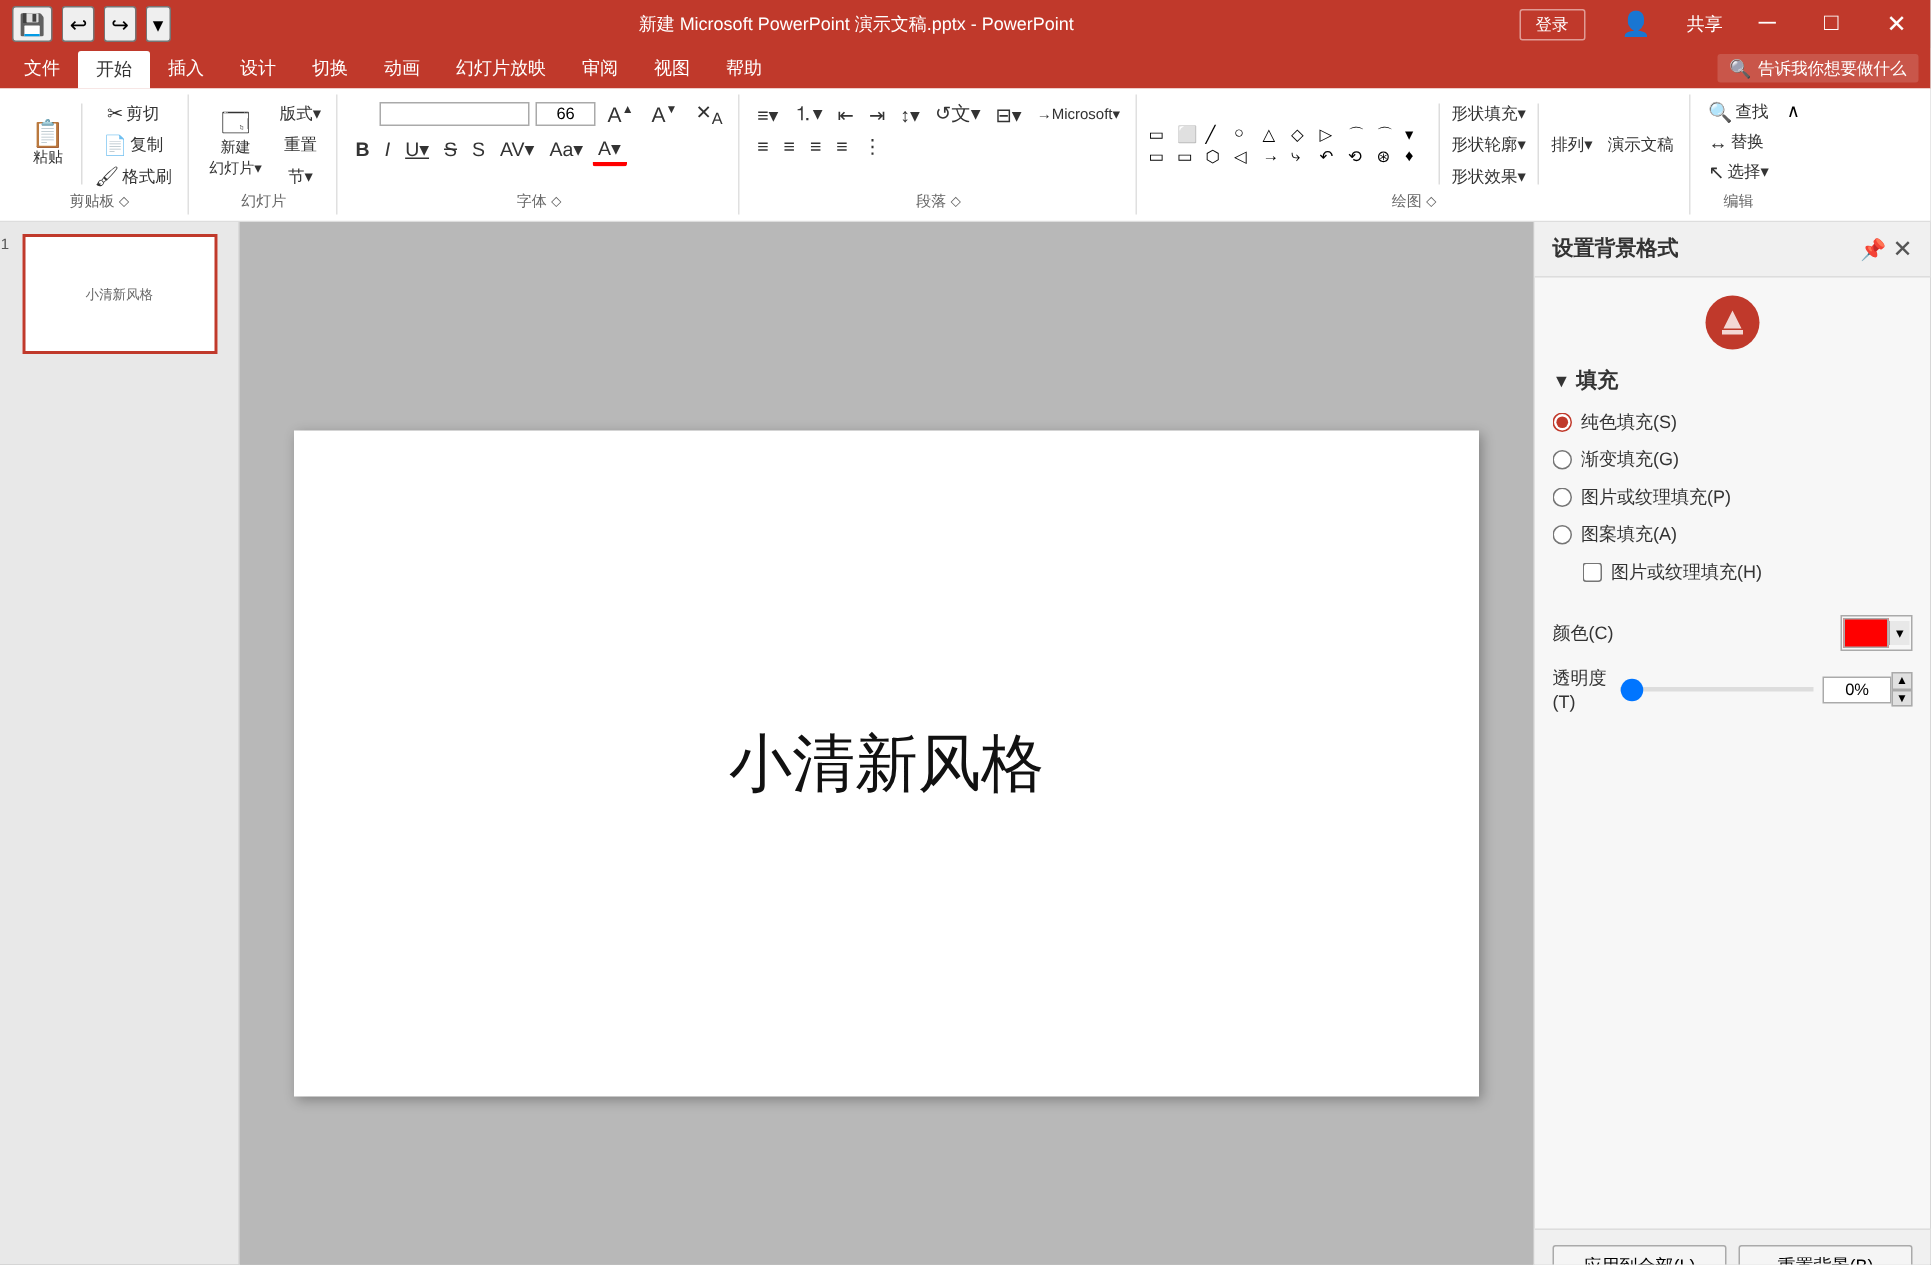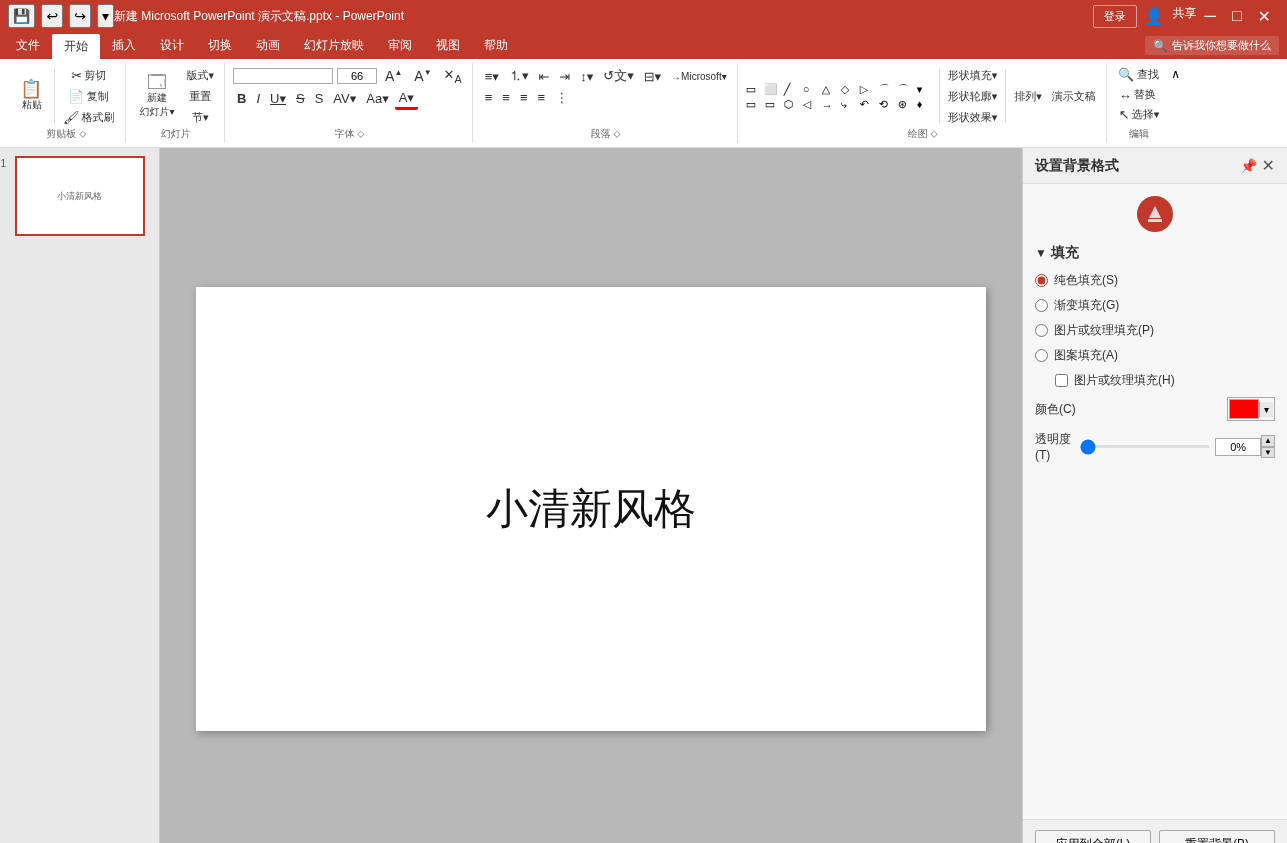--- a/index.html
+++ b/index.html
@@ -9,22 +9,22 @@
     #title-bar {
       background: #c0392b;
       height: 32px;
       display: flex;
       align-items: center;
       padding: 0 8px;
       color: white;
       justify-content: space-between;
     }
     #title-bar .left { display: flex; gap: 6px; align-items: center; }
-    #title-bar .center { flex: 1; text-align: left; font-size: 12px; }
-    #title-bar .right { display: flex; gap: 0; }
+    #title-bar .center { flex: 1; text-align: center; font-size: 12px; padding-left: 15px; }
+    #title-bar .right { display: flex; gap: 16px; align-items: center; }
     .title-btn {
       background: none; border: none; color: white; font-size: 16px; cursor: pointer; padding: 2px 8px;
       display: flex; align-items: center; justify-content: center;
     }
     .login-btn {
       background: none; border: 1px solid rgba(255,255,255,0.5); color: white; font-size: 11px;
       padding: 2px 10px; cursor: pointer; border-radius: 2px;
     }
 
     
@@ -90,21 +90,21 @@
     .fill-icon-row { display: flex; justify-content: center; margin-bottom: 12px; }
     .fill-icon { width: 36px; height: 36px; background: #c0392b; border-radius: 50%; display: flex; align-items: center; justify-content: center; color: white; font-size: 18px; }
 
     .section-label { font-size: 14px; font-weight: bold; color: #333; margin-bottom: 10px; display: flex; align-items: center; gap: 4px; }
 
     .radio-row { display: flex; align-items: center; gap: 6px; margin-bottom: 8px; font-size: 12px; color: #333; }
     .radio-row input[type=radio] { accent-color: #c0392b; }
 
     .checkbox-row { display: flex; align-items: center; gap: 6px; margin-bottom: 8px; font-size: 12px; color: #333; margin-left: 20px; }
 
-    .color-row { display: flex; align-items: center; gap: 6px; margin-bottom: 10px; font-size: 12px; color: #333; margin-top: 8px; }
+    .color-row { display: flex; align-items: center; gap: 6px; margin-bottom: 10px; font-size: 12px; color: #333; margin-top: 20px; }
     .color-preview { width: 30px; height: 20px; background: #ff0000; border: 1px solid #aaa; }
     .color-row-label { flex: 1; }
 
     .transparency-row { display: flex; align-items: center; gap: 6px; font-size: 12px; color: #333; margin-bottom: 10px; }
     .trans-slider { flex: 1; -webkit-appearance: none; height: 3px; background: #ddd; }
     .trans-value { display: flex; align-items: center; }
     .trans-input { width: 46px; border: 1px solid #aaa; padding: 2px 4px; font-size: 11px; text-align: center; }
     .trans-arrows { display: flex; flex-direction: column; }
     .trans-arrow-btn { font-size: 8px; background: #e0e0e0; border: 1px solid #aaa; cursor: pointer; padding: 0 2px; line-height: 1.2; }
 
@@ -204,21 +204,21 @@
           <button class="rbn-btn small">
               <span>节▾</span>
             </button>
         </div>
       </div>
       <span class="ribbon-group-label">幻灯片</span>
     </div>
 
     <div class="ribbon-group" style="min-width:220px;">
       <div class="ribbon-group-content col">
-        <div style="display:flex;gap:4px;align-items:center;">
+        <div style="display:flex;gap:4px;align-items:center;margin-left:20px;">
           <input type="text" class="font-name-input" value="" style="">
           <input type="text" class="font-size-input" value="66" style="">
           <button class="fmt-btn" style="font-size:14px;">A<sup style="font-size:8px;">▲</sup></button>
           <button class="fmt-btn" style="font-size:14px;">A<sup style="font-size:8px;">▼</sup></button>
           <button class="fmt-btn">✕<sub>A</sub></button>
         </div>
         <div class="format-btn-row">
           <button class="fmt-btn bold">B</button>
           <button class="fmt-btn italic">I</button>
           <button class="fmt-btn underline">U▾</button>

